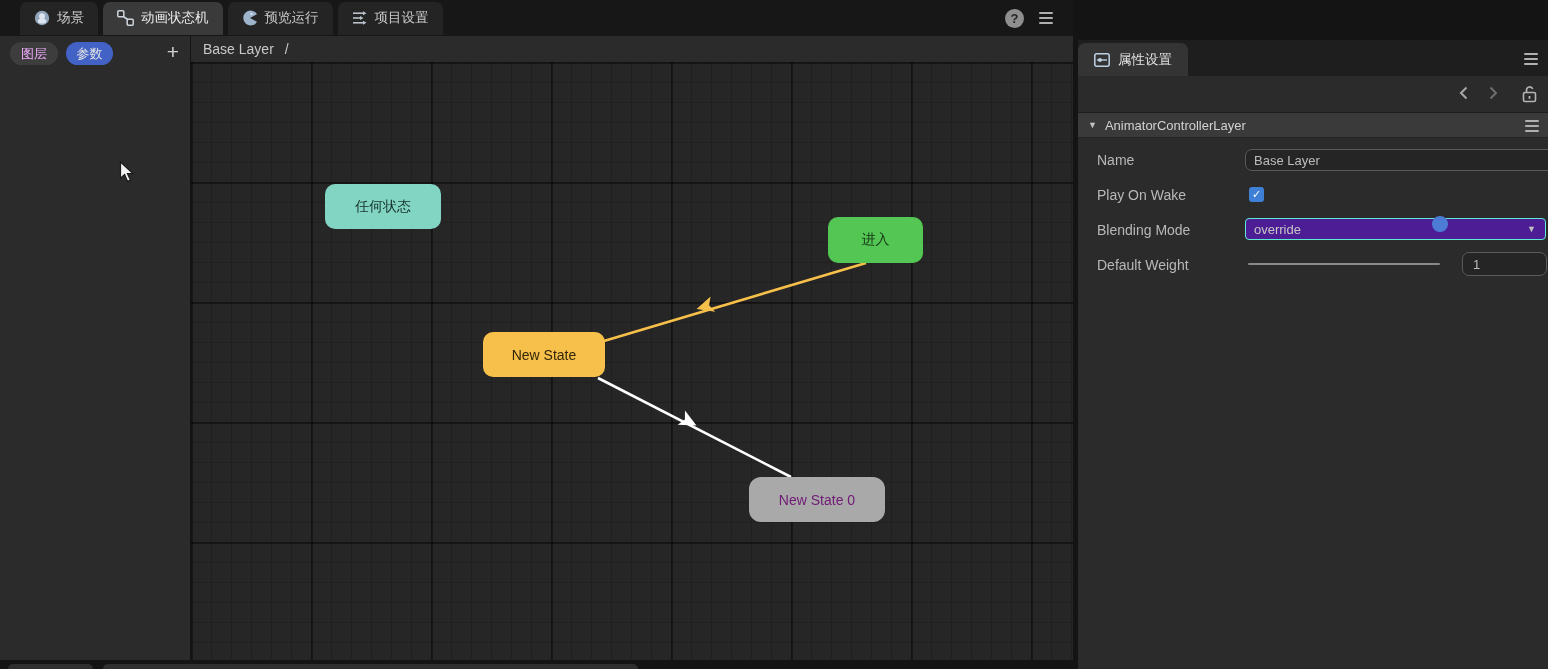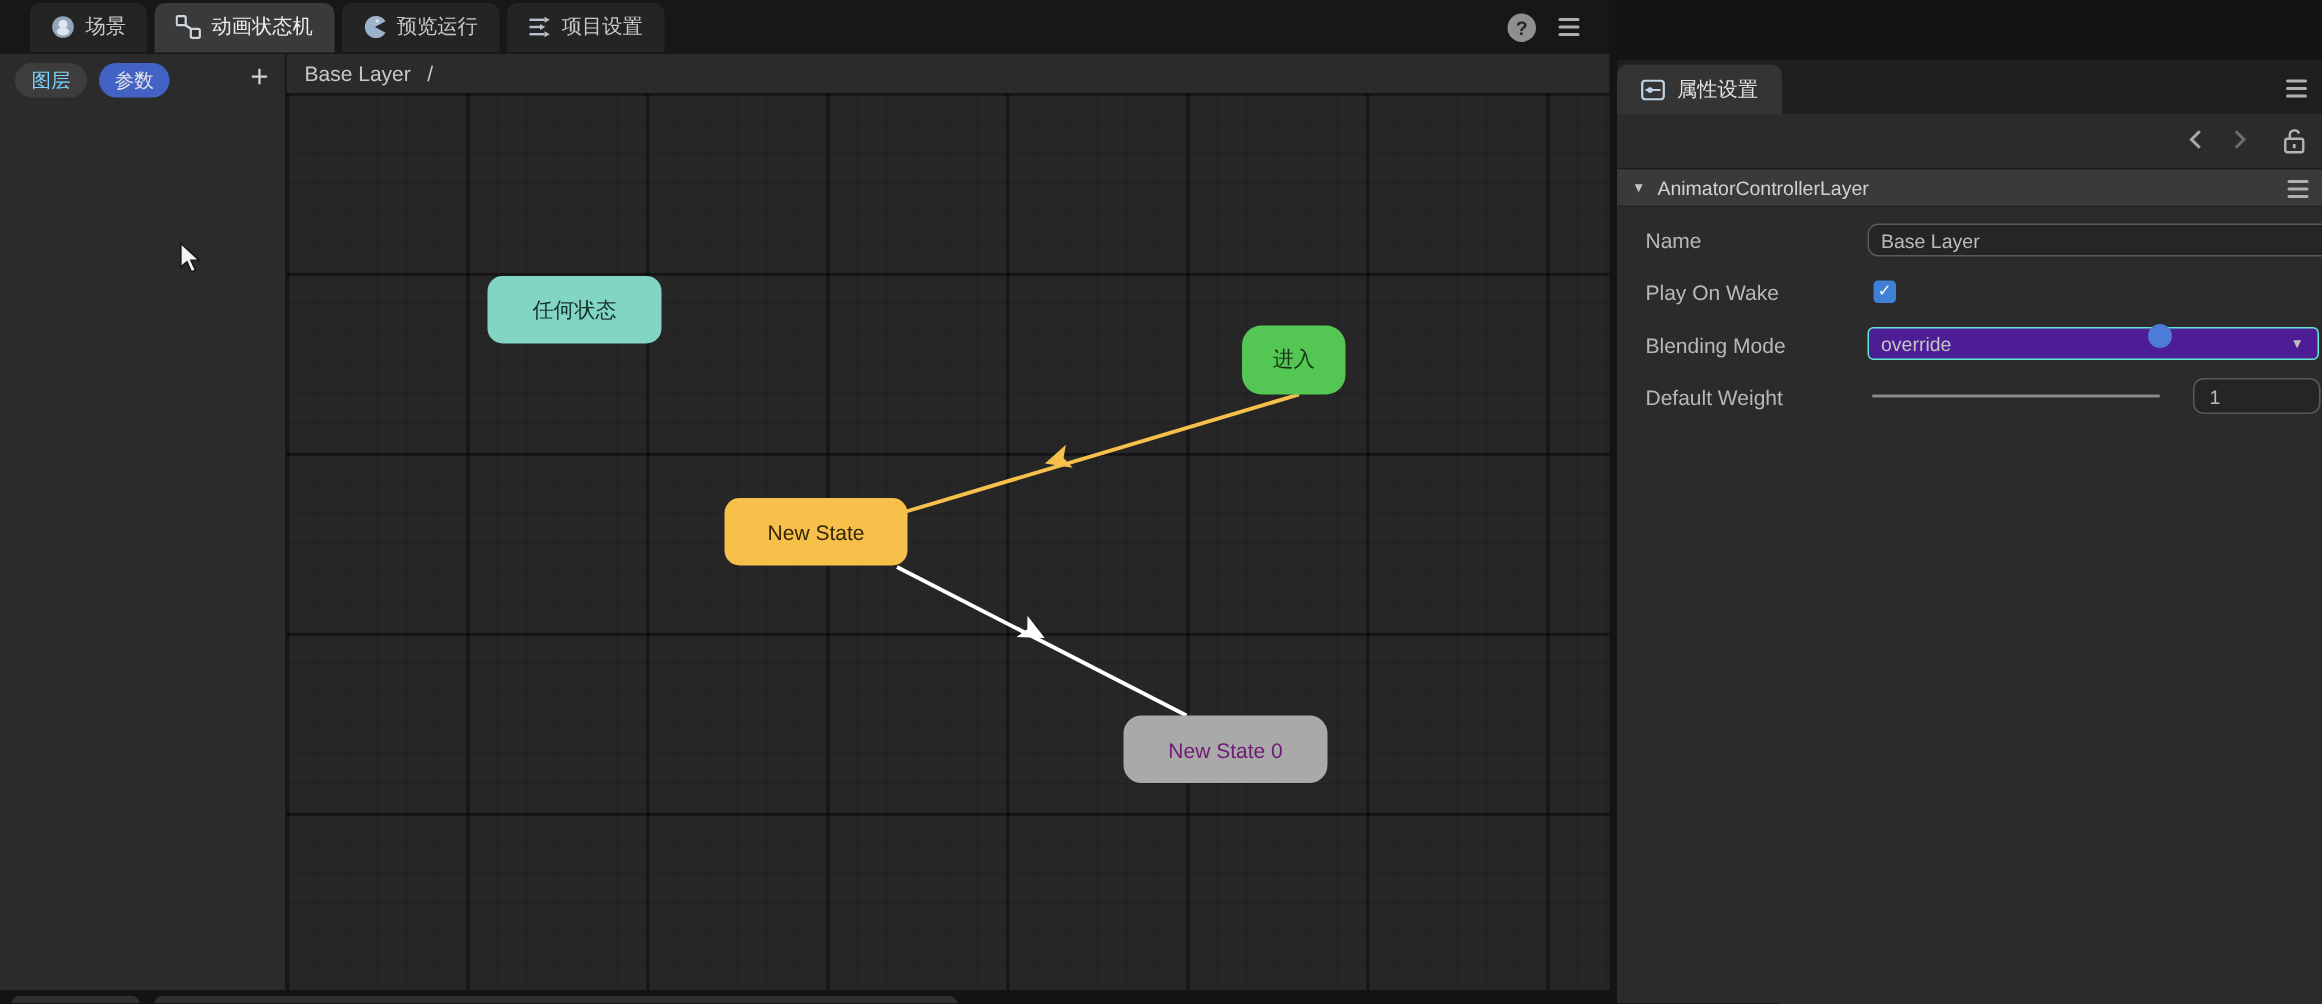--- a/index.html
+++ b/index.html
@@ -15,42 +15,42 @@
   .top-tab svg { flex:0 0 auto; }
   .topbar-right { position:absolute; left:1005px; top:0; width:66px; height:36px; display:flex; align-items:center; gap:15px; }
   .help-circle { width:19px; height:19px; border-radius:50%; background:#8f8f8f; color:#262626; font-weight:bold;
                  font-size:13px; display:flex; align-items:center; justify-content:center; }
   .hamburger { width:14px; display:flex; flex-direction:column; gap:3px; }
   .hamburger i { display:block; height:2px; background:#b0b0b0; border-radius:1px; }
 
   
   .left-panel { position:absolute; left:0; top:36px; width:190px; height:624px; background:#2b2b2b; }
   .pill { position:absolute; height:23px; border-radius:11.5px; display:flex; align-items:center; justify-content:center;
-          font-size:13px; color:#7dd3fc; background:#3d3d3d; cursor:default; }
+          font-size:13px; color:#f0abfc; background:#3d3d3d; cursor:default; }
   .pill.layers { left:10px; top:6px; width:48px; }
   .pill.params { left:66px; top:6px; width:47px; background:#4262c5; color:#e5e5e5; }
   .plus-btn { position:absolute; left:160px; top:3px; width:26px; height:26px; color:#cfcfcf; font-size:21px; font-weight:300;
               display:flex; align-items:center; justify-content:center; }
 
   
   .canvas { position:absolute; left:191px; top:36px; width:882px; height:624px; }
   .breadcrumb-bar { position:absolute; left:0; top:0; width:100%; height:26px; background:#2b2b2b;
                     display:flex; align-items:center; gap:11px; padding-left:12px; font-size:14px; color:#c8c8c8; }
   .grid { position:absolute; left:0; top:26px; width:882px; height:598px; background-color:#262626;
           background-image:
             linear-gradient(rgba(0,0,0,0.40) 0 2px, transparent 2px),
             linear-gradient(90deg, rgba(0,0,0,0.40) 0 2px, transparent 2px),
             linear-gradient(rgba(0,0,0,0.16) 0 1px, transparent 1px),
             linear-gradient(90deg, rgba(0,0,0,0.16) 0 1px, transparent 1px);
           background-size:120px 120px,120px 120px,20px 20px,20px 20px; overflow:hidden; }
   .edges { position:absolute; left:0; top:0; pointer-events:none; }
   .node { position:absolute; display:flex; align-items:center; justify-content:center;
           border-radius:10px; font-size:14px; color:#20251f; cursor:default; }
   .node.any-state   { left:134px; top:122px; width:116px; height:45px; background:#82d5c2; color:#15312b;border-radius:10px; }
-  .node.entry       { left:637px; top:155px; width:69px;  height:46px; background:#54c654; color:#143314;border-radius:13px; }
+  .node.entry       { left:637px; top:155px; width:95px;  height:46px; background:#54c654; color:#143314; }
   .node.new-state   { left:292px; top:270px; width:122px; height:45px; background:#f7c04a; color:#332508; }
   .node.new-state-0 { left:558px; top:415px; width:136px; height:45px; background:#a9a9a9; border-radius:12px; color:#701a75; }
 
   .cursor { position:absolute; left:119px; top:161px; z-index:40; }
 
   
   .inspector { position:absolute; left:1078px; top:0; width:470px; height:669px; background:#2b2b2b;margin-top:40px; }
   .insp-tabbar { position:absolute; left:0; top:0; width:470px; height:36px; background:#1e1e1e; }
   .insp-tab { position:absolute; left:0; top:3px; height:33px; border-radius:7px 7px 0 0; background:#343434; color:#e2e2e2;
               display:flex; align-items:center; gap:8px; padding:0 16px; font-size:13.5px; }

